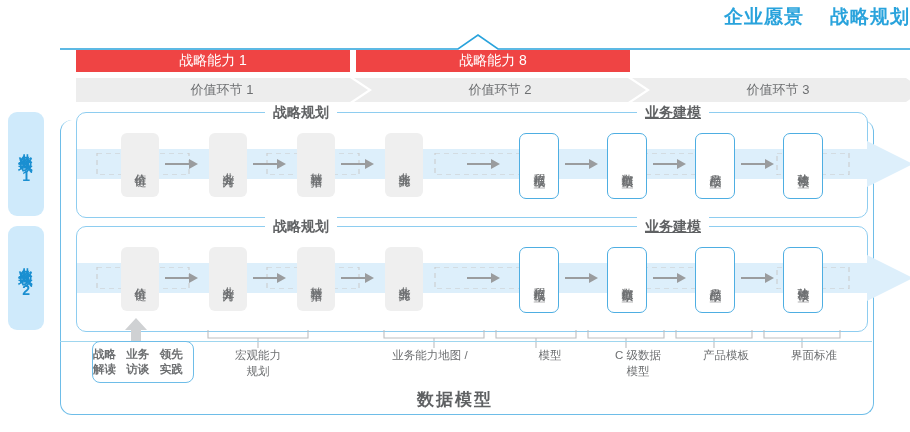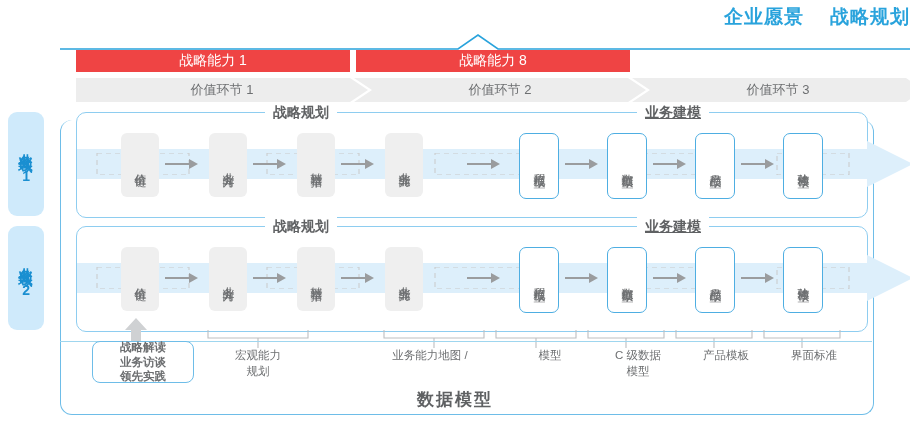--- a/index.html
+++ b/index.html
@@ -92,21 +92,21 @@
   .brackets{position:absolute;left:76px;top:330px;width:800px;height:20px;}
   .hline{position:absolute;left:60px;top:341px;width:812px;height:1px;background:#9fd6ef;}
 
   .tool-label{
     position:absolute;top:348px;font-size:11.5px;color:#6d6f71;
     text-align:center;line-height:1.35;white-space:nowrap;
   }
   .tool-box{
     position:absolute;left:92px;top:341px;width:100px;height:40px;
     border:1.2px solid #6ebde8;border-radius:8px;background:#ffffff;
-    display:flex;flex-direction:column;align-items:center;justify-content:center;
+    display:flex;flex-direction:row;align-items:center;justify-content:center;
     font-size:11.5px;color:#6d6f71;line-height:1.3;font-weight:bold;z-index:4;
   }
 
   
   .outer{
     position:absolute;left:60px;top:120px;width:812px;height:294px;
     border:1.3px solid #6ebde8;border-radius:12px;
     border-top:none;z-index:0;
   }
   .bottom-title{

